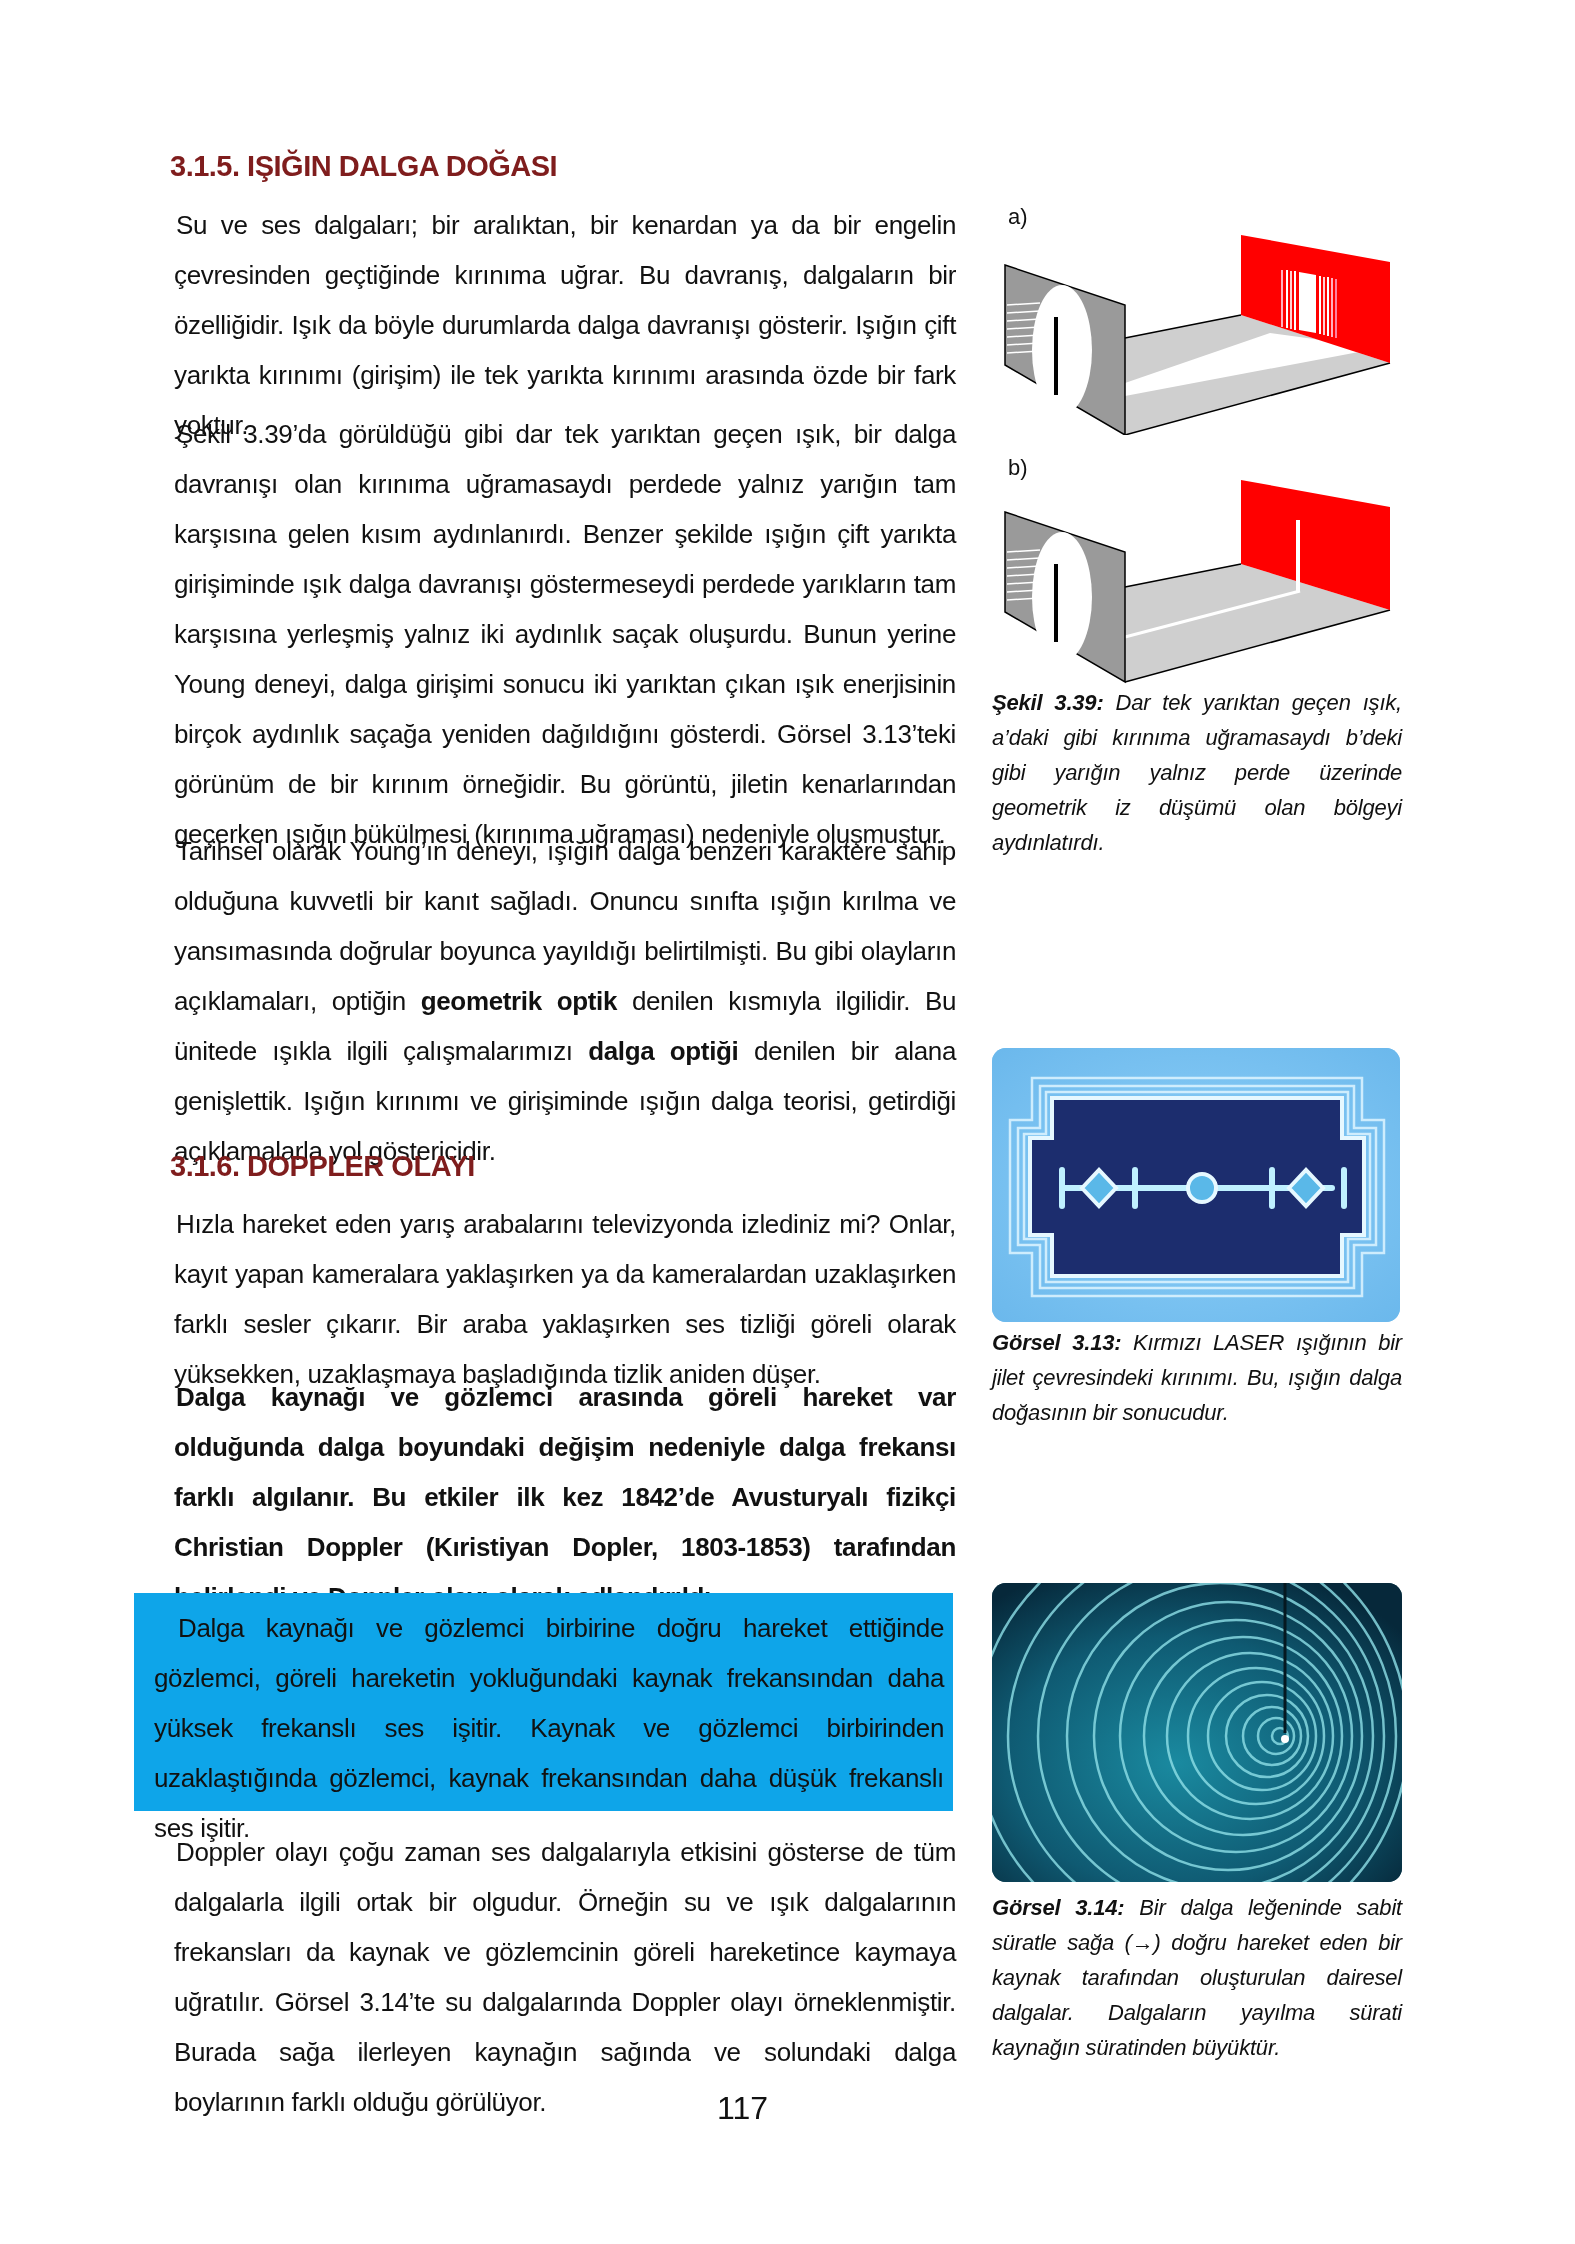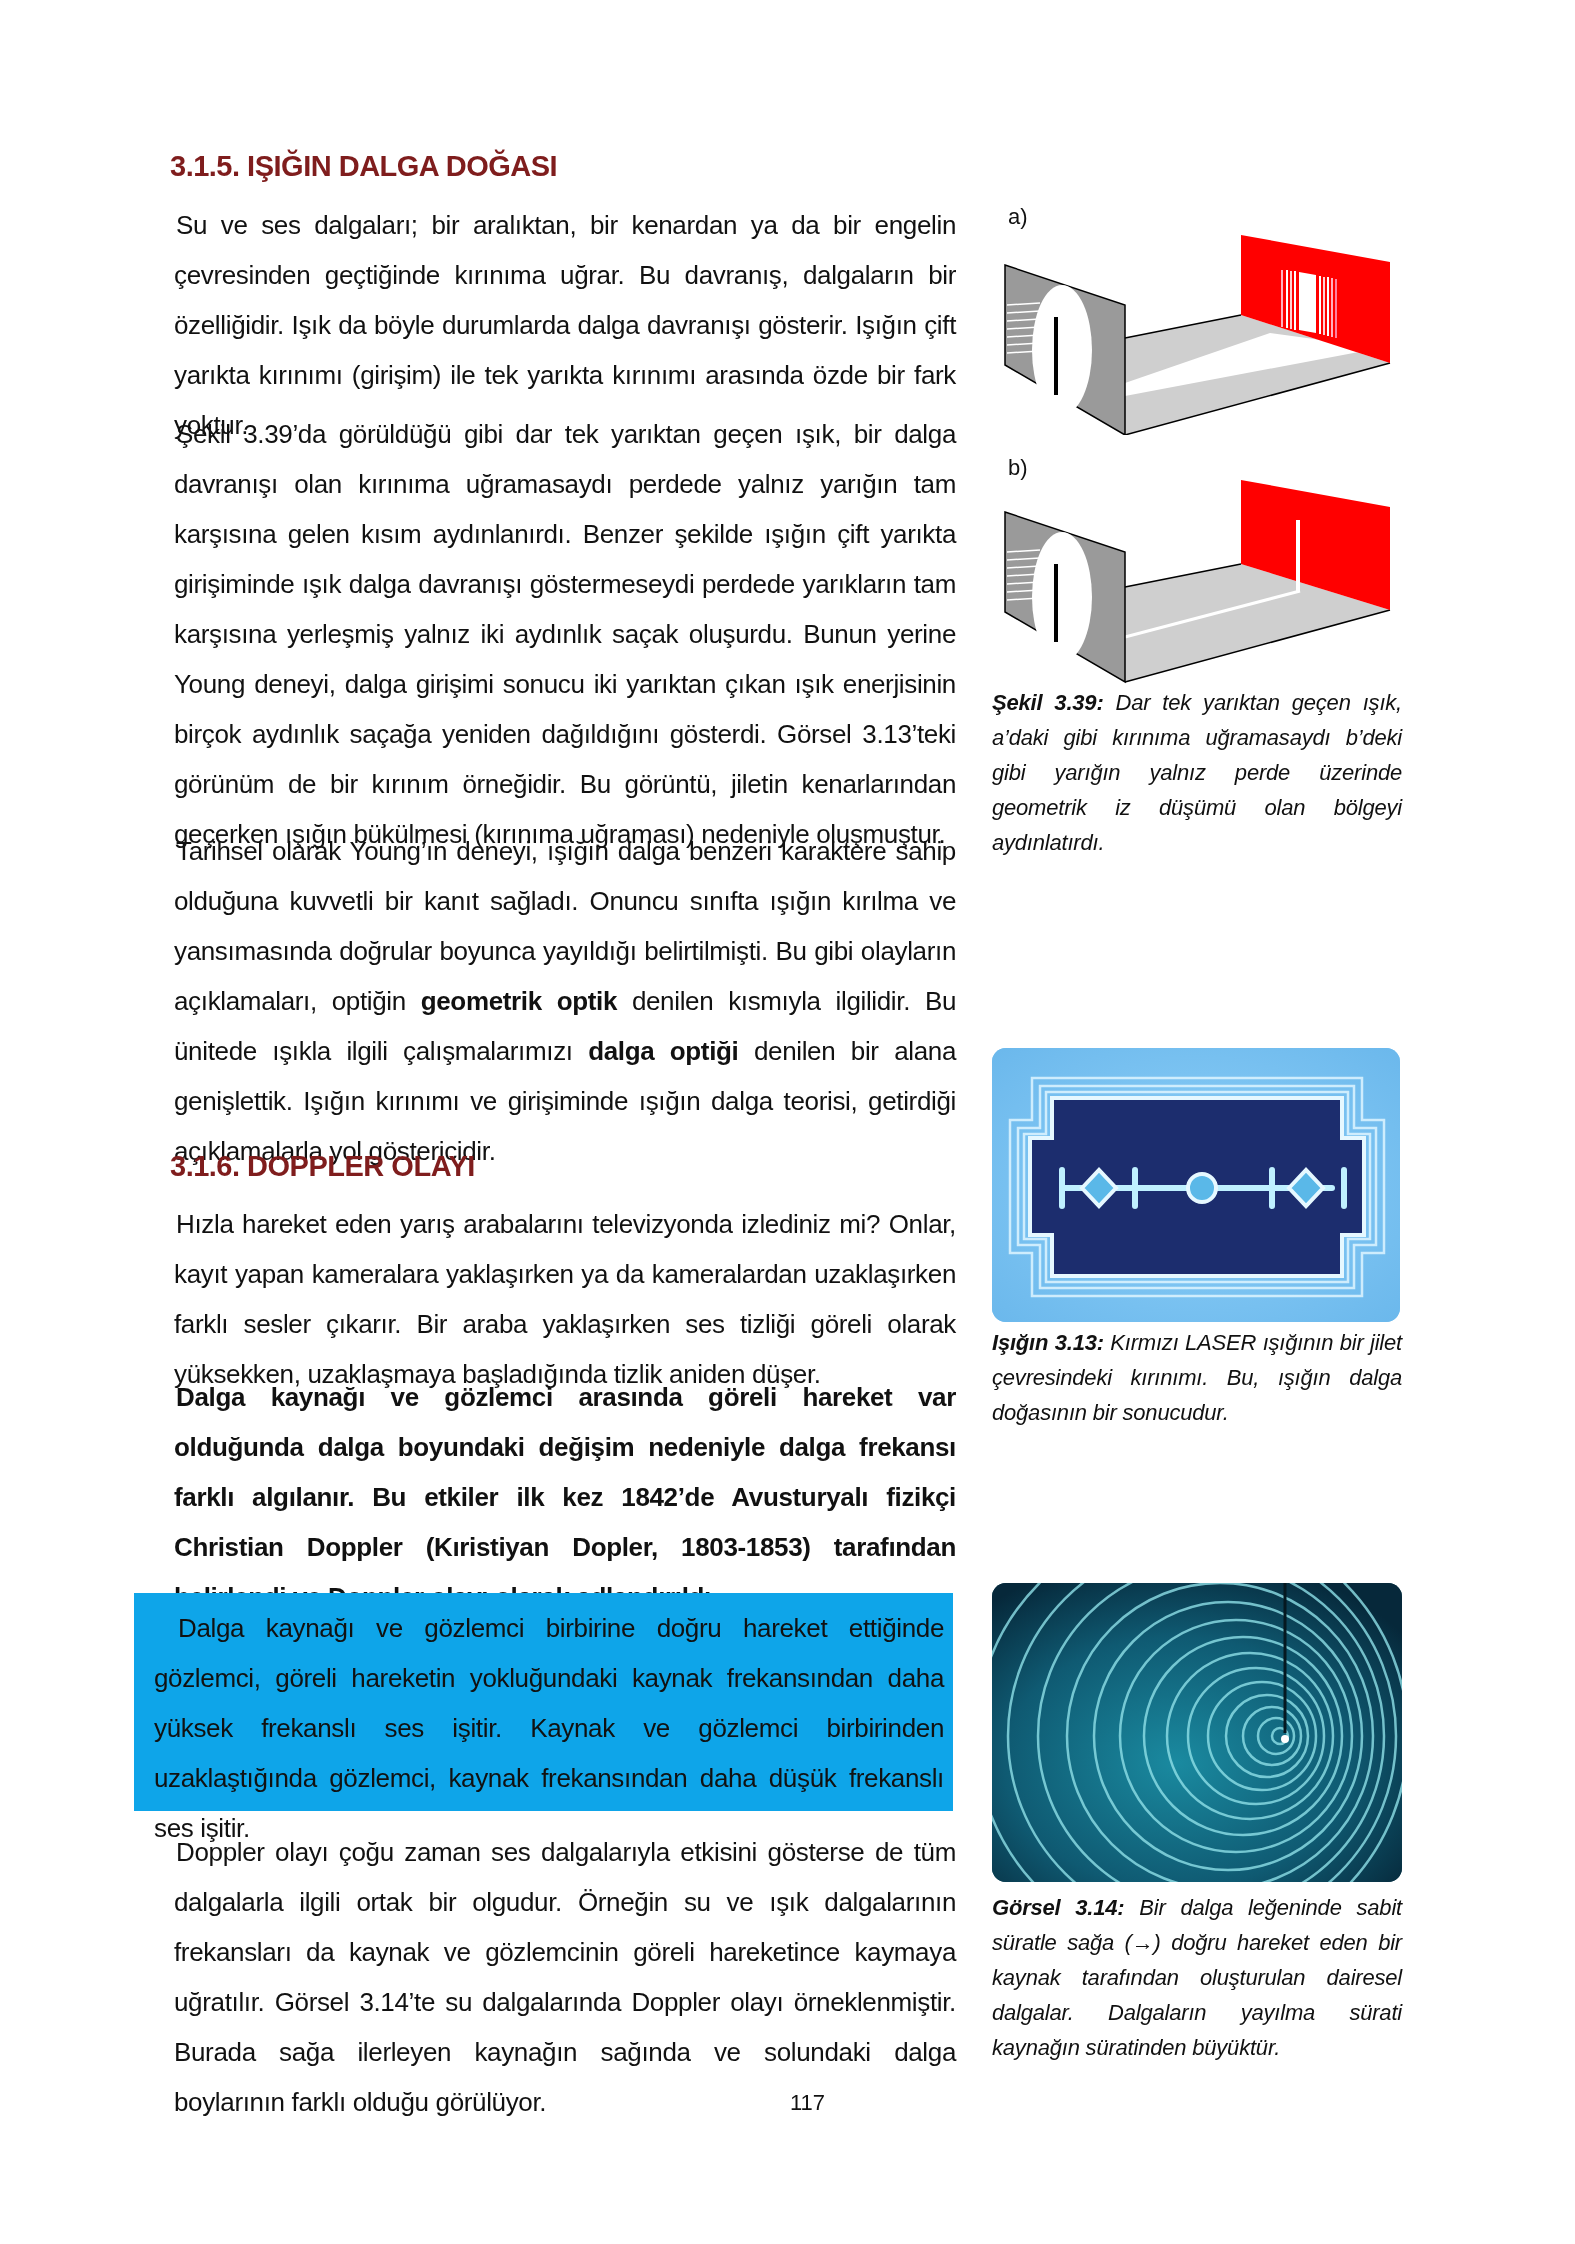--- a/index.html
+++ b/index.html
@@ -12,21 +12,21 @@
           text-align: justify; margin: 4px; letter-spacing: -0.35px; }
   .para p { margin: 0; text-indent: 2px; }
   .highlight { position: absolute; left: 134px; top: 1593px; width: 819px; height: 218px;
                background: #0ea5e9; }
   .highlight .para { left: 16px; width: 790px; top: 6px; }
   .fig-label { position: absolute; font-size: 22px; color: #111; }
   .caption { position: absolute; font-size: 22px; line-height: 35px; font-style: italic;
              text-align: justify; letter-spacing: -0.2px; color: #111; margin: 0; }
   .caption b { }
   .photo { position: absolute; border-radius: 14px; overflow: hidden; }
-  .page-number { position: absolute; left: 790px; top: 2090px; font-size: 22px; text-align: right; }
+  .page-number { position: absolute; left: 717px; top: 2090px; font-size: 32px; text-align: right; }
   svg { display: block; }
 </style>
 </head>
 <body>
 
 <div class="left-col">
 
   <h2 class="heading" style="top:150px;left:0;">3.1.5. IŞIĞIN DALGA DOĞASI</h2>
 
   <div class="para" style="top:196px;">
@@ -155,21 +155,21 @@
       <line x1="352" y1="122" x2="352" y2="158"></line>
     </g>
     <g fill="#5ab8e8" stroke="#e6f8ff" stroke-width="4">
       <path d="M90,140 L107,122 L124,140 L107,158 Z"></path>
       <path d="M297,140 L314,122 L331,140 L314,158 Z"></path>
       <circle cx="210" cy="140" r="14"></circle>
     </g>
   </svg>
 </div>
 
-<p class="caption" style="left:992px;top:1325px;width:410px;"><b>Işığın 3.13:</b><span> Kırmızı LASER ışığının bir jilet çevresindeki kırınımı. Bu, ışığın dalga doğasının bir sonucudur.</span></p>
+<p class="caption" style="left:992px;top:1325px;width:410px;"><b>Görsel 3.13:</b><span> Kırmızı LASER ışığının bir jilet çevresindeki kırınımı. Bu, ışığın dalga doğasının bir sonucudur.</span></p>
 
 <div class="photo" style="left:992px;top:1583px;width:410px;height:299px;background:#0e4a5c;">
   <svg width="410" height="299" viewBox="0 0 410 299">
     <defs>
       <radialGradient id="rp" cx="45%" cy="60%" r="70%">
         <stop offset="0%" stop-color="#1a8aa0"></stop>
         <stop offset="60%" stop-color="#0f5a72"></stop>
         <stop offset="100%" stop-color="#06283a"></stop>
       </radialGradient>
     </defs>

